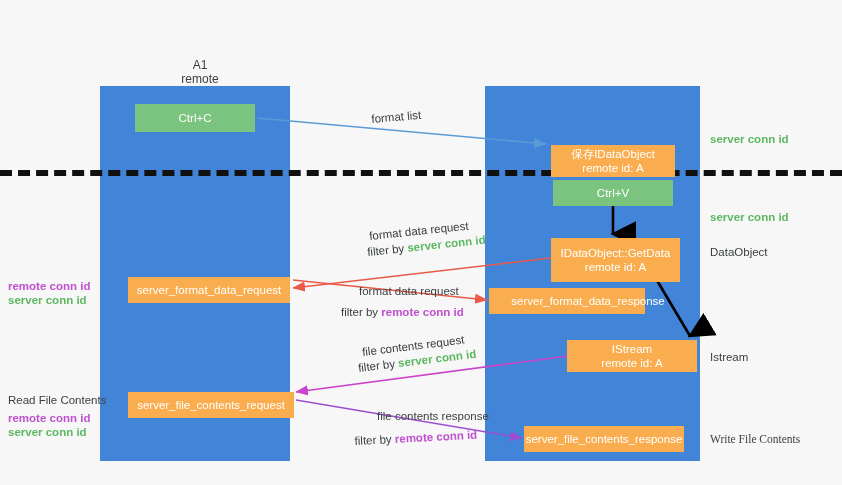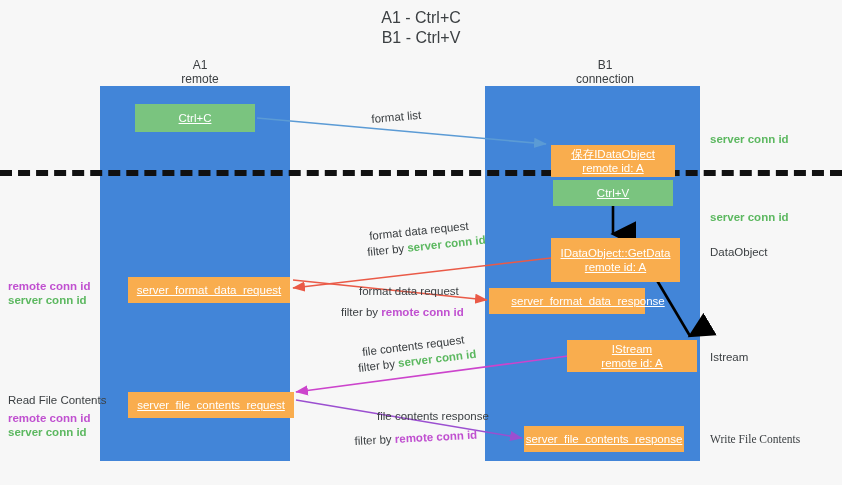--- a/index.html
+++ b/index.html
@@ -18,53 +18,45 @@
     position:absolute;left:0;top:8px;width:842px;
     text-align:center;font-size:16px;line-height:20px;color:#3c4043;
   }
   .col-head{
     position:absolute;text-align:center;font-size:12px;line-height:14px;color:#3c4043;
   }
   .lane{position:absolute;background:#4285d8;}
   .box{
     position:absolute;box-sizing:border-box;
     display:flex;flex-direction:column;align-items:center;justify-content:center;
-    color:#ffffff;font-size:11.5px;line-height:14px;text-align:center;text-decoration:underline;
+    color:#ffffff;font-size:11.5px;line-height:14px;text-align:center;
   }
   .box.orange{background:#f9ad4e;}
   .box.green{background:#7ac47f;}
   .lbl{position:absolute;font-size:11.5px;line-height:14px;color:#3c4043;white-space:nowrap;}
   .lbl.green{color:#5cb860;font-weight:bold;}
   .lbl.dark{color:#3c4043;}
   .rot{transform-origin:left bottom;}
   .stack{position:absolute;font-size:11.5px;line-height:14px;white-space:nowrap;}
   .stack div{font-weight:bold;}
   .g{color:#5cb860;}
   .m{color:#c050d0;}
   .inline-g{color:#5cb860;font-weight:bold;}
   .inline-m{color:#c050d0;font-weight:bold;}
   .dash{position:absolute;left:0;top:170px;width:842px;height:0;border-top:6px dashed #111;}
 </style>
 </head>
 <body>
 
 <div id="stage">
 
-  <div class="title">
-    <div>A1 - Ctrl+C</div>
-    <div>B1 - Ctrl+V</div>
-  </div>
 
   <div class="col-head" style="left:140px;top:58px;width:120px;">
     <div>A1</div>
     <div>remote</div>
-  </div>
-  <div class="col-head" style="left:545px;top:58px;width:120px;">
-    <div>B1</div>
-    <div>connection</div>
   </div>
 
   <div class="lane" style="left:100px;top:86px;width:190px;height:375px;"></div>
   <div class="lane" style="left:485px;top:86px;width:215px;height:375px;"></div>
 
   <svg id="svg-layer" viewBox="0 0 842 485">
     <defs>
       <marker id="ah-blue" markerWidth="9" markerHeight="9" refX="7.5" refY="3.2" orient="auto">
         <path d="M0,0 L8,3.2 L0,6.4 z" fill="#5b9bd5"></path>
       </marker>

